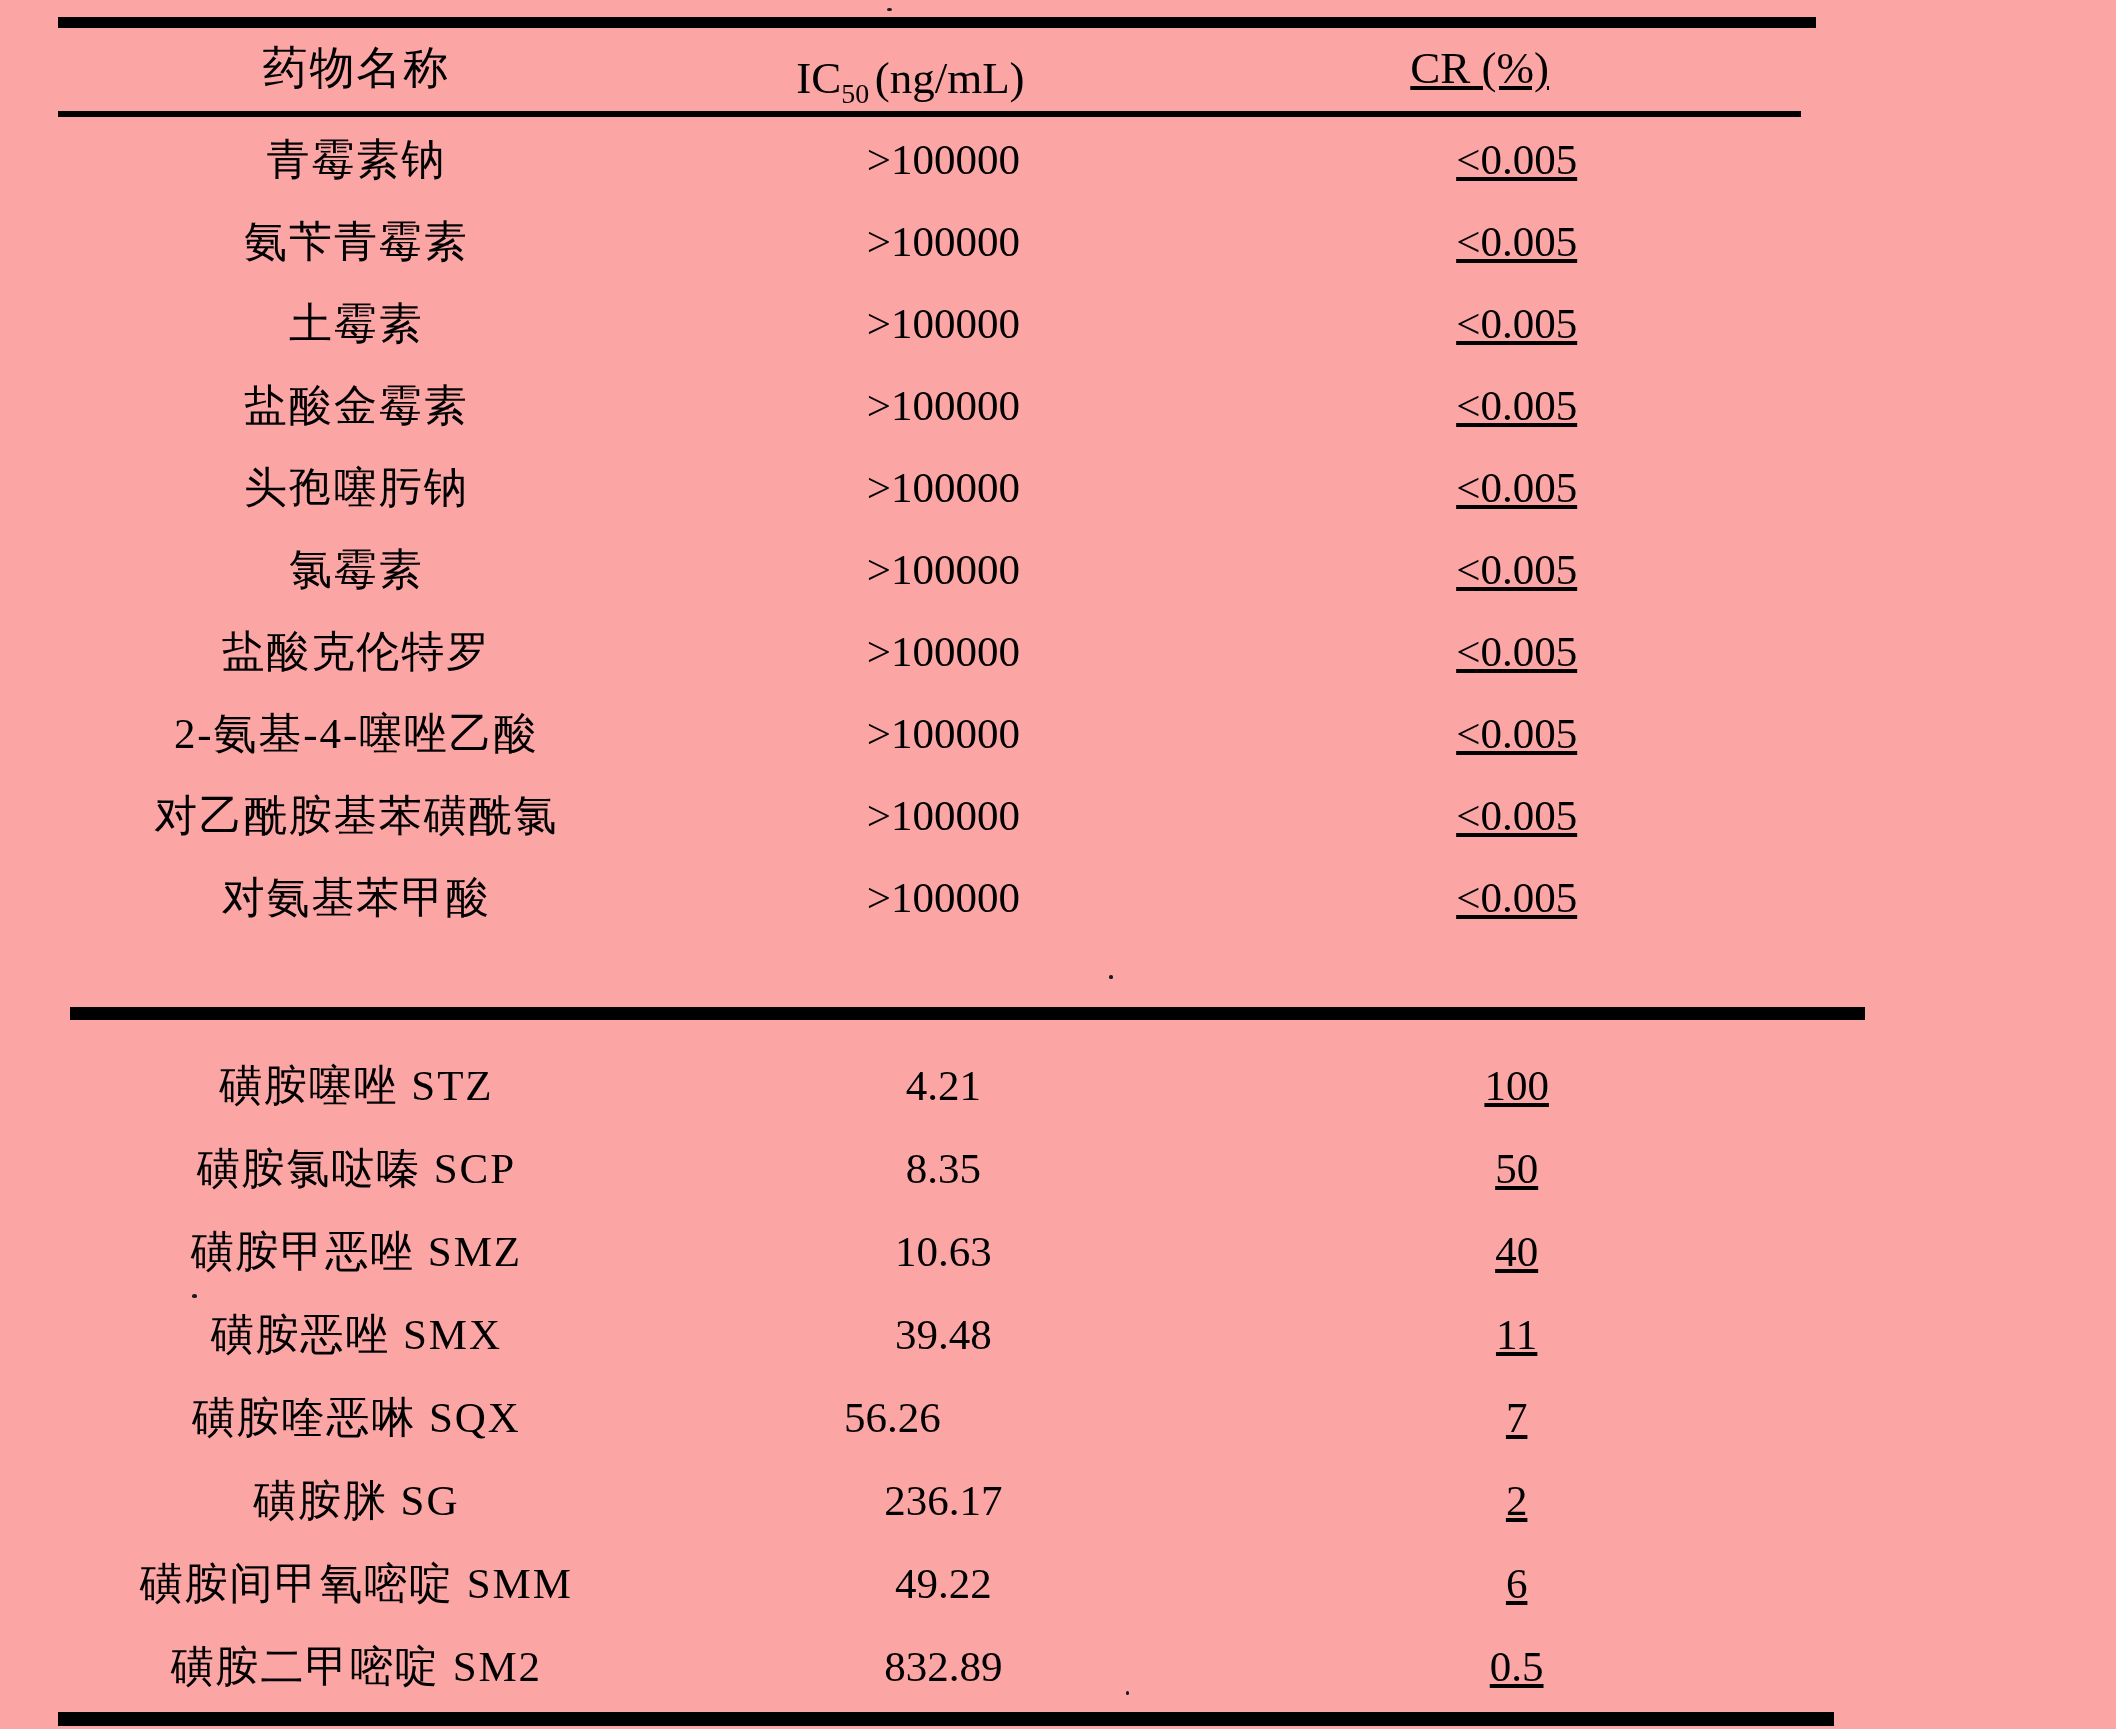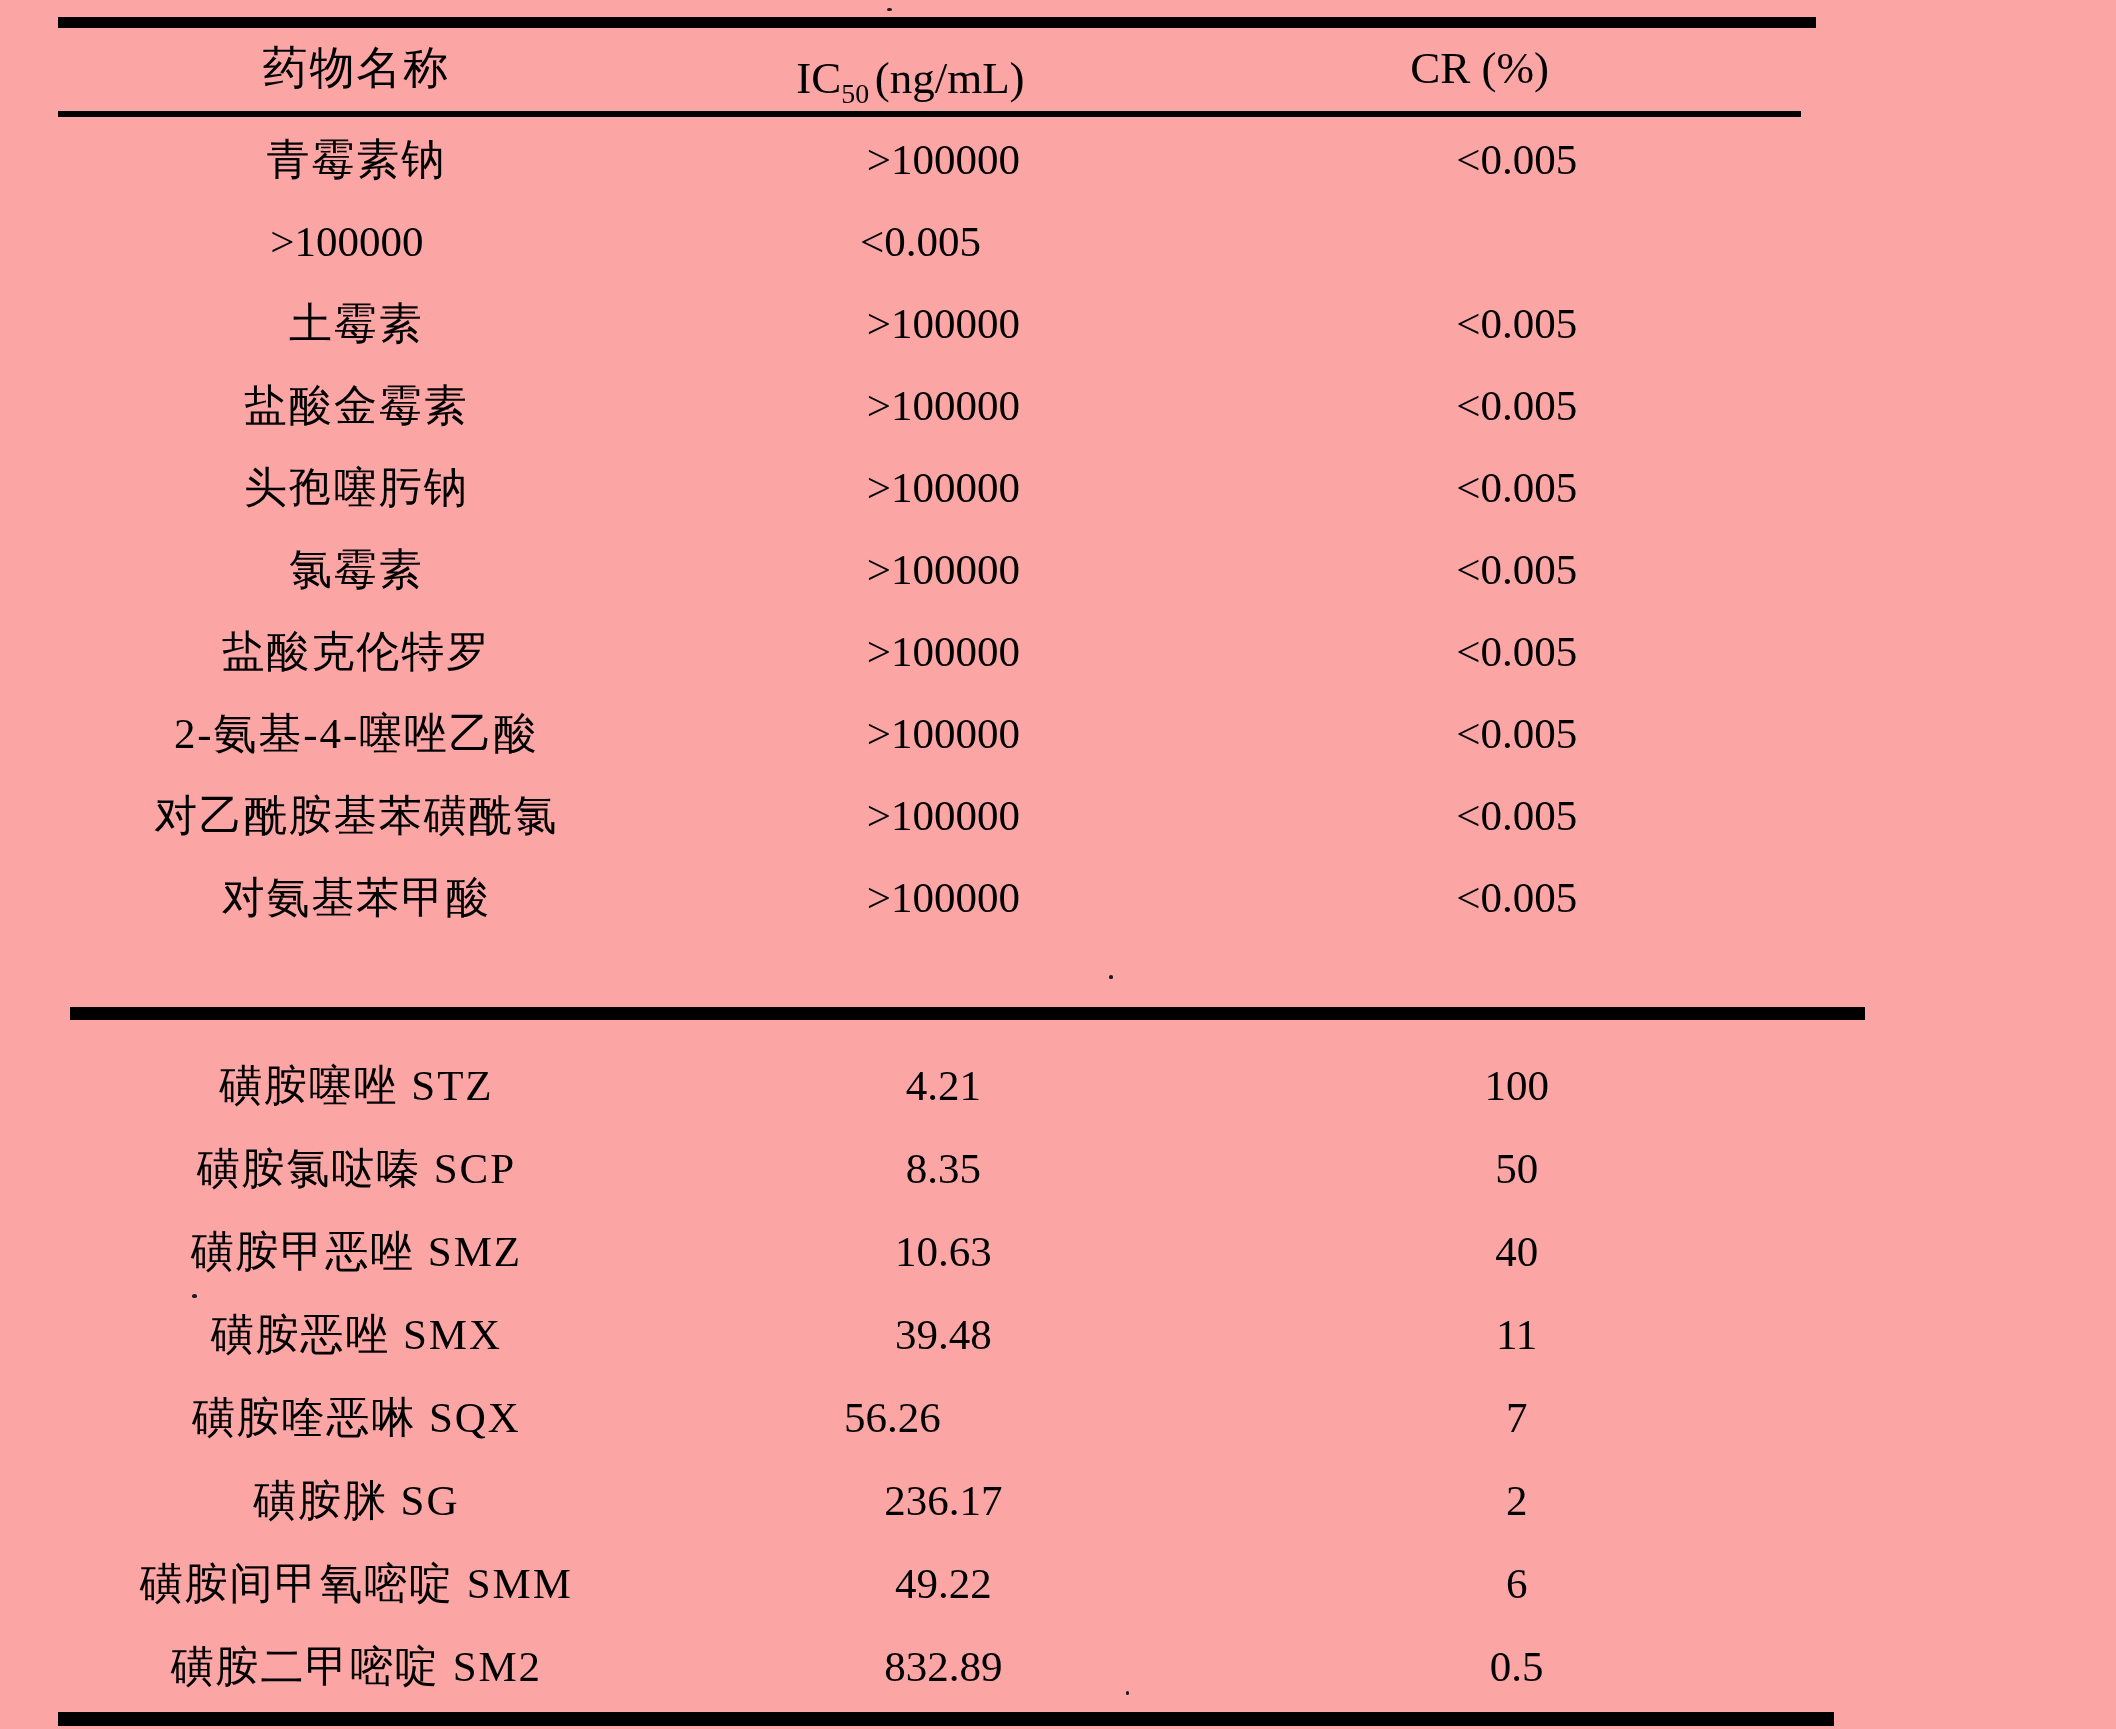--- a/index.html
+++ b/index.html
@@ -27,21 +27,21 @@
     font-size:45px;
   }
   .section{position:absolute;left:58px;width:1743px;}
   .section1{top:119px;}
   .section2{top:1044px;}
   .row{display:flex;align-items:center;height:82px;font-size:43px;}
   .section2 .row{height:83px;}
   .cell{text-align:center;line-height:1.1;}
   .col1{width:597px;letter-spacing:1.9px;}
   .col2{width:578px;}
-  .col3{width:569px;}
+  .col3{width:569px;text-decoration:underline;}
   .header-row .col2{transform:translateX(-33px);margin-top:20px;}
   .header-row .col3{transform:translateX(-37px);}
   .section2 .row:nth-child(5) .col2{transform:translateX(-51px);}
   sub.ic50sub{font-size:0.62em;line-height:0;}
   .ic50unit{margin-left:0.12em;}
 
   .speck{position:absolute;background:#1a1a1a;border-radius:50%;}
   .speck-1{left:887px;top:7.5px;width:4.7px;height:3.7px;}
   .speck-2{left:1109px;top:975px;width:3.7px;height:3.7px;}
   .speck-3{left:192px;top:1294px;width:4.7px;height:3.7px;}
@@ -63,20 +63,21 @@
   <div class="rule rule-header"></div>
 
   <div class="section section1" id="section1">
   <div class="row">
     <div class="cell col1">青霉素钠</div>
     <div class="cell col2">&gt;100000</div>
     <div class="cell col3">&lt;0.005</div>
   </div>
 
   <div class="row">
+    <div class="cell col1">氨苄青霉素</div>
     <div class="cell col2">&gt;100000</div>
     <div class="cell col3">&lt;0.005</div>
   </div>
 
   <div class="row">
     <div class="cell col1">土霉素</div>
     <div class="cell col2">&gt;100000</div>
     <div class="cell col3">&lt;0.005</div>
   </div>
 

